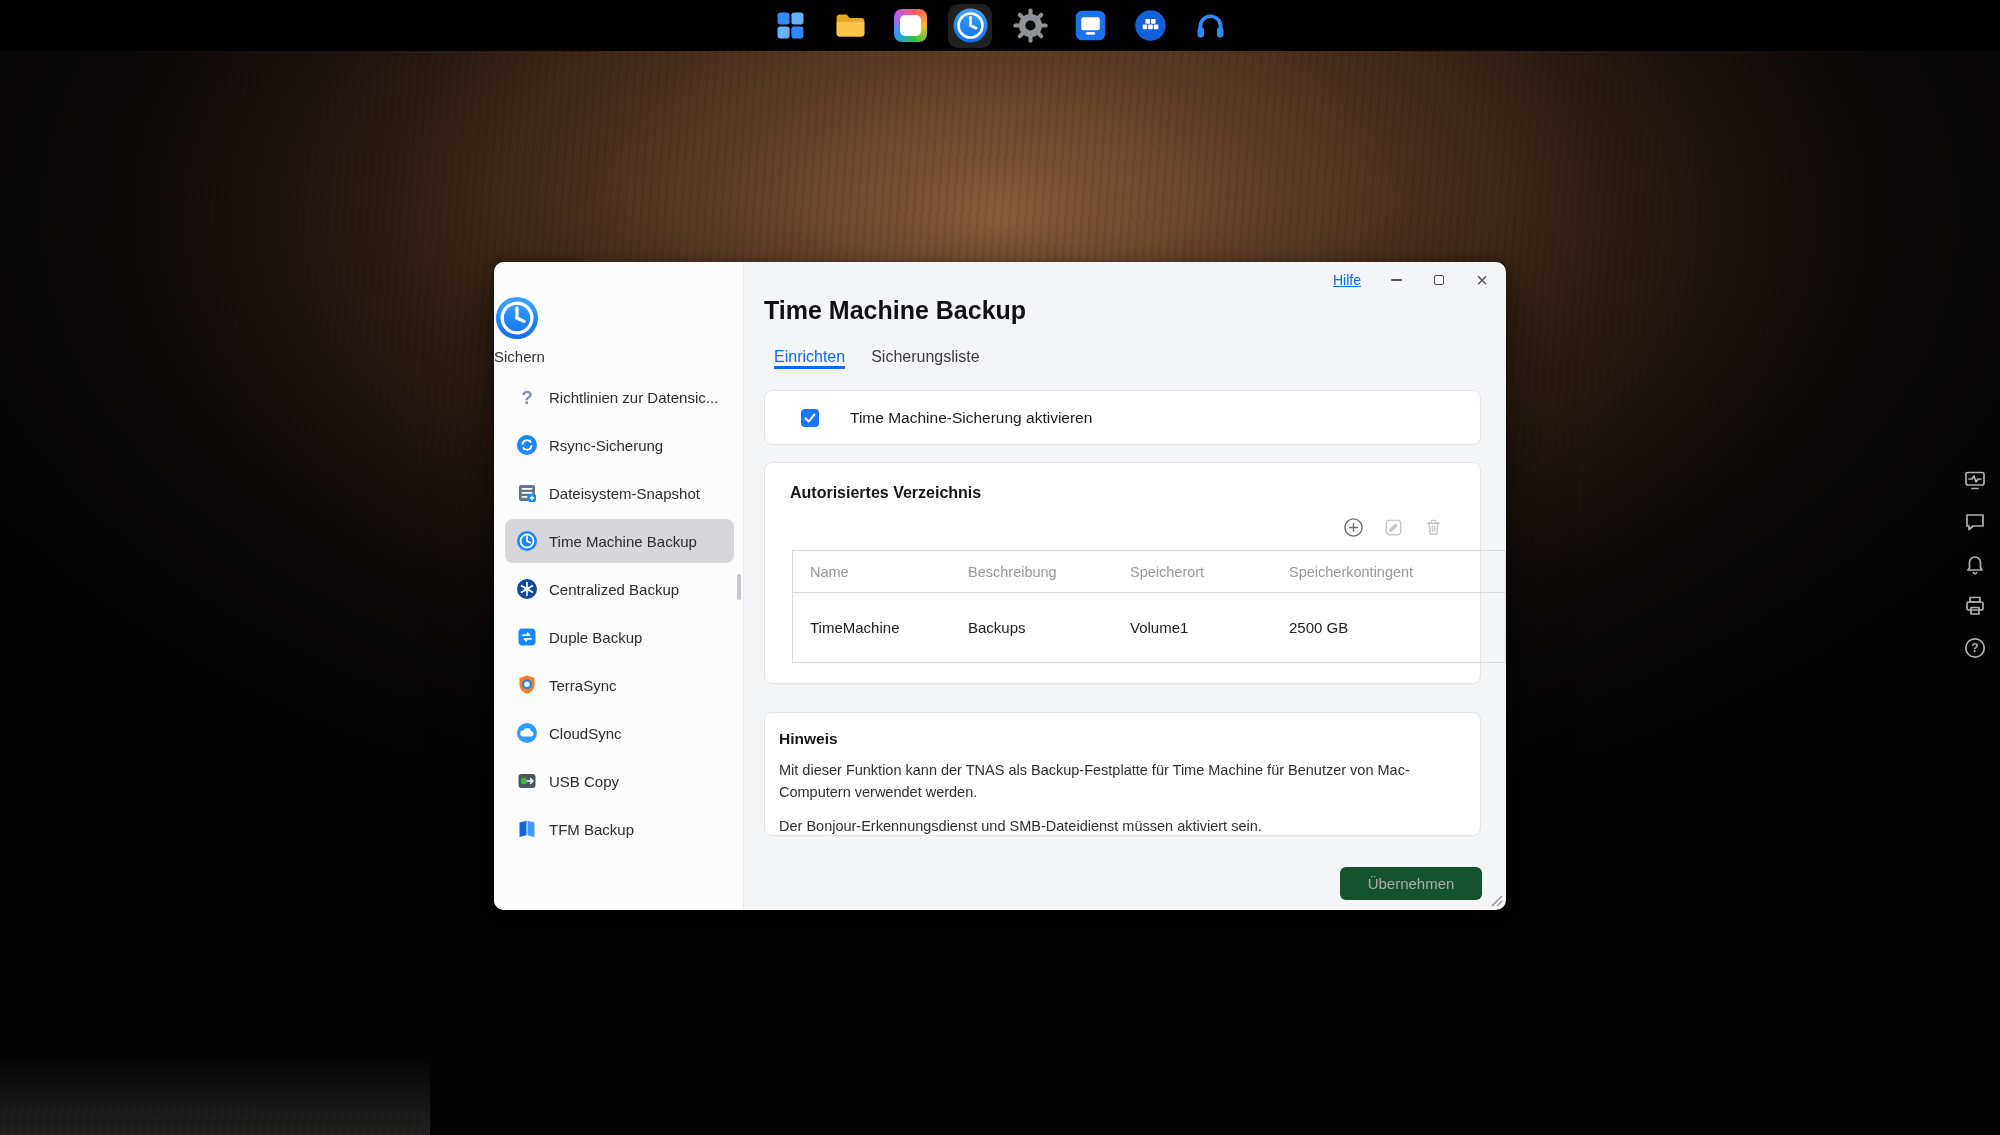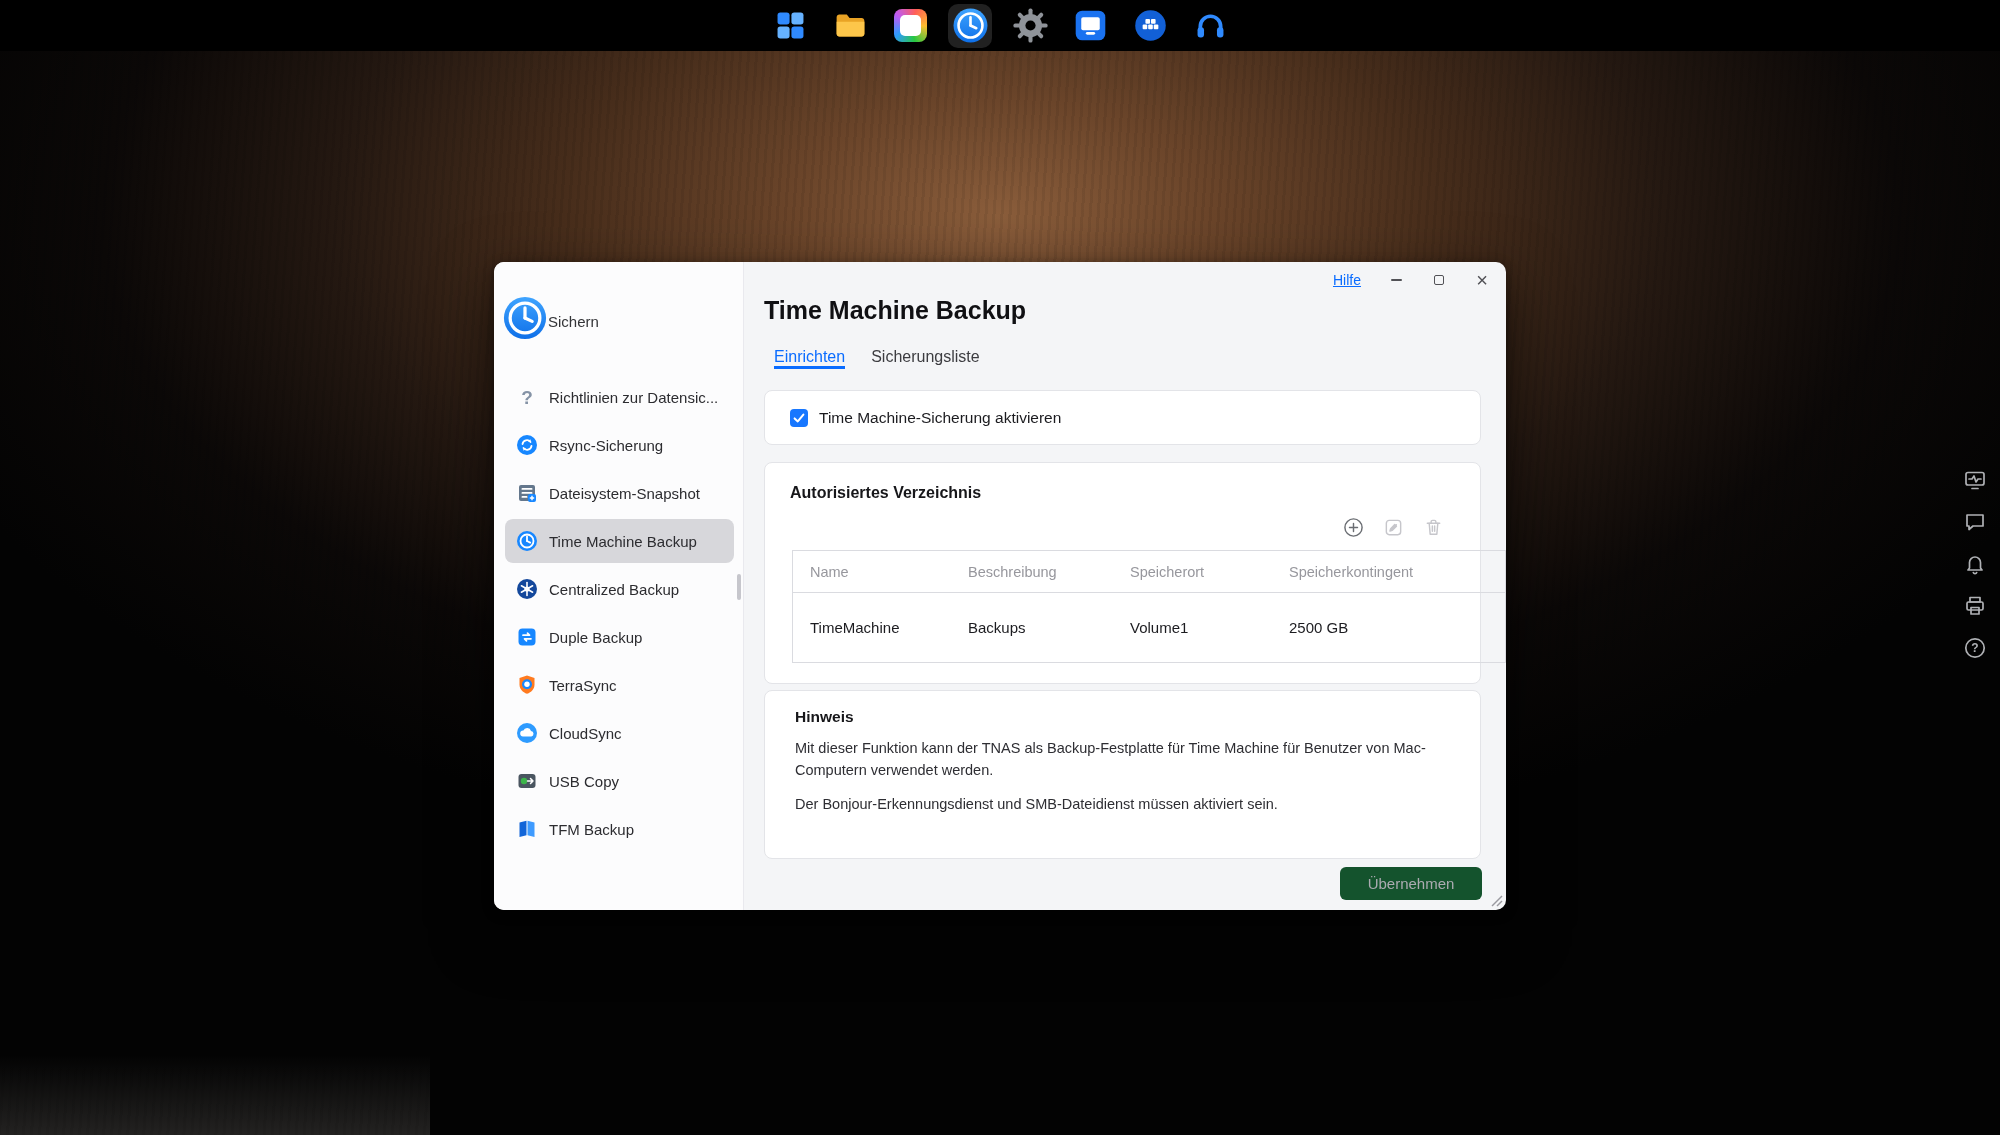--- a/index.html
+++ b/index.html
@@ -29,21 +29,21 @@
   .qa{position:absolute;right:13px;top:468px;display:flex;flex-direction:column;gap:18px;z-index:6;}
   .qa-item{width:24px;height:24px;opacity:.9;}
   .qa-item svg{width:24px;height:24px;display:block;}
   
   .window{position:absolute;left:494px;top:262px;width:1012px;height:648px;
     background:#f4f5f7;border-radius:10px;z-index:4;
     box-shadow:0 20px 60px rgba(0,0,0,.55), 0 3px 12px rgba(0,0,0,.4);}
   
   .sidebar{position:absolute;left:0;top:0;bottom:0;width:249px;background:#fcfcfd;
     border-right:1px solid #e9e9ee;border-radius:10px 0 0 10px;}
-  .app-badge{position:absolute;top:33px;left:8px;width:100%;display:flex;flex-direction:row;align-items:center;}
+  .app-badge{position:absolute;top:33px;left:0;width:100%;display:flex;flex-direction:column;}
   .app-badge svg{width:46px;height:46px;display:block;}
   .app-name{margin-top:7px;font-size:15px;color:#333437;}
   .side-items{position:absolute;top:113px;left:11px;right:9px;display:flex;flex-direction:column;gap:4px;}
   .side-item{height:44px;border-radius:8px;display:flex;align-items:center;padding:0 10px;gap:10px;cursor:default;}
   .side-item.selected{background:#d7d7db;}
   .side-icon{width:24px;height:24px;flex:0 0 24px;display:flex;align-items:center;justify-content:center;}
   .side-icon svg{width:24px;height:24px;display:block;}
   .icon-q{font-weight:700;font-size:19px;color:#8593a6;line-height:1;}
   .side-label{font-size:15px;color:#2c2c30;white-space:nowrap;overflow:hidden;}
   .scroll-thumb{position:absolute;right:2px;top:312px;width:4px;height:26px;border-radius:2px;background:#c6c6cc;}
@@ -55,35 +55,35 @@
   .max-glyph{width:10px;height:10px;border:1.6px solid #515156;border-radius:2px;box-sizing:border-box;}
   .close-glyph{font-size:20px;line-height:1;color:#515156;}
   
   .main{position:absolute;left:249px;top:0;right:0;bottom:0;}
   .page-title{position:absolute;left:21px;top:34px;font-size:25px;font-weight:700;color:#101013;}
   .tabs{position:absolute;left:31px;top:86px;display:flex;gap:26px;}
   .tab{font-size:16px;color:#3c3c40;cursor:pointer;}
   .tab.active{color:#0a6cff;border-bottom:3px solid #0a6cff;}
   .card{position:absolute;left:21px;width:717px;background:#fff;border:1px solid #e3e4e8;
     border-radius:8px;box-sizing:border-box;}
-  .card-enable{top:128px;height:55px;display:flex;align-items:center;padding-left:25px;gap:11px;}
+  .card-enable{top:128px;height:55px;display:flex;align-items:center;padding-left:36px;gap:31px;}
   .checkbox{width:18px;height:18px;border-radius:4px;background:#1777ff;display:flex;align-items:center;justify-content:center;cursor:pointer;}
   .checkbox svg{width:14px;height:14px;display:block;}
   .enable-label{font-size:15.5px;color:#1b1b1f;}
   .card-dir{top:200px;height:222px;}
   .card-title{position:absolute;left:25px;top:21px;font-size:16px;font-weight:700;color:#17171a;}
   .toolbar{position:absolute;top:54px;right:36px;display:flex;gap:19px;}
   .tool{width:21px;height:21px;cursor:pointer;}
   .tool svg{width:21px;height:21px;display:block;}
   .dir-table{position:absolute;left:27px;top:87px;width:714px;border:1px solid #dadbe0;box-sizing:border-box;}
   .t-head,.t-row{display:grid;grid-template-columns:158px 162px 159px 1fr;align-items:center;
     padding-left:17px;box-sizing:border-box;}
   .t-head{height:42px;border-bottom:1px solid #dadbe0;color:#97979d;font-size:14.5px;}
   .t-row{height:69px;font-size:15px;color:#1c1c20;cursor:pointer;}
-  .card-hint{top:428px;height:169px;padding:17px 30px;}
+  .card-hint{top:450px;height:124px;padding:17px 14px;}
   .hint-title{font-size:15.5px;font-weight:700;color:#17171a;}
   .hint-p{margin-top:11px;font-size:14.5px;color:#2e2e33;line-height:1.55;max-width:650px;}
   .apply-btn{position:absolute;left:597px;top:605px;width:142px;height:33px;border:none;border-radius:6px;
     background:#14532d;color:#ababb1;font-size:15px;font-family:Liberation Sans, sans-serif;
     display:flex;align-items:center;justify-content:center;cursor:default;}
   .resize-grip{position:absolute;right:3px;bottom:3px;width:14px;height:14px;cursor:nwse-resize;}
 </style>
 </head>
 <body>
 

